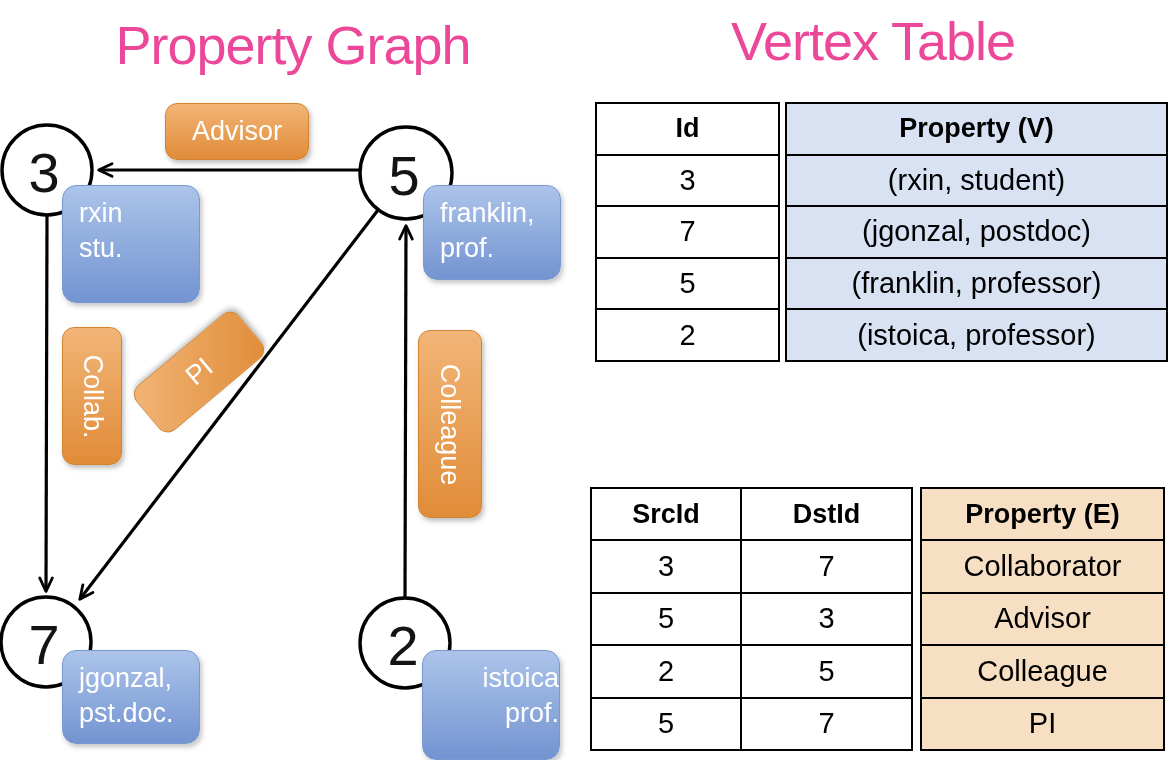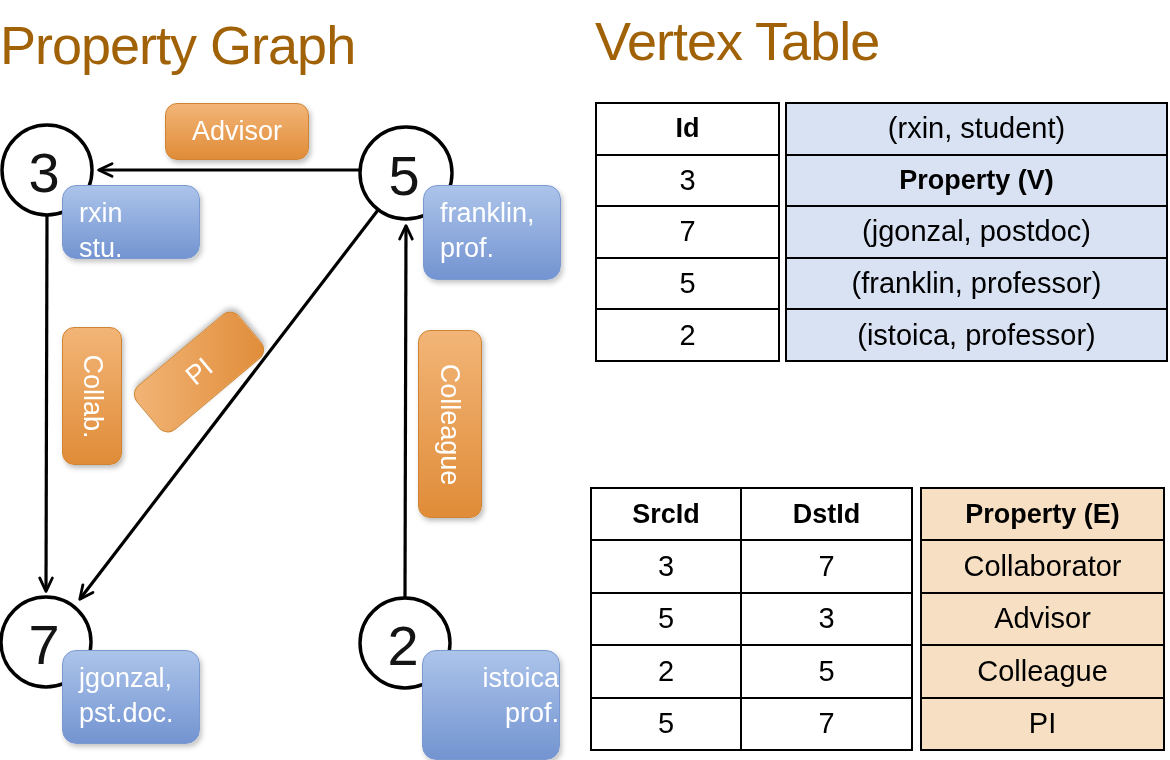--- a/index.html
+++ b/index.html
@@ -1,20 +1,20 @@
 <!DOCTYPE html>
 <html><head>
 <meta charset="utf-8">
 <style>
   html,body{margin:0;padding:0;background:#fff;}
   .stage{
     position:relative;width:1170px;height:760px;background:#fff;overflow:hidden;
     font-family:"Liberation Sans",sans-serif;color:#111;
   }
-  .title{position:absolute;text-align:left;font-size:54px;letter-spacing:-1px;color:#a16207;white-space:nowrap;}
+  .title{position:absolute;text-align:center;font-size:54px;letter-spacing:-1px;color:#ec4899;white-space:nowrap;padding-left:8px;}
   .graph-title{left:0;top:14px;width:570px;}
   .vertex-title{left:595px;top:10px;width:540px;}
   .edge-title{left:595px;top:396px;width:540px;}
 
   svg.graph-svg{position:absolute;left:0;top:0;}
 
   
   .elabel{
     position:absolute;display:flex;align-items:center;justify-content:center;
     background:linear-gradient(180deg,#F2B577 0%,#E08C38 100%);
@@ -30,21 +30,21 @@
   .vtext{transform:rotate(90deg);white-space:nowrap;}
 
   
   .vlabel{
     position:absolute;width:138px;
     background:linear-gradient(180deg,#ACC4EA 0%,#7394D1 100%);
     border:1px solid #7A99D0;border-radius:14px;color:#fff;
     box-shadow:2px 3px 5px rgba(110,110,110,.4);
     font-size:27px;line-height:35px;padding:10px 0 10px 16px;box-sizing:border-box;
   }
-  .vl-rxin{left:62px;top:185px;height:74px;}
+  .vl-rxin{left:62px;top:185px;height:118px;}
   .vl-franklin{left:423px;top:185px;height:95px;}
   .vl-jgonzal{left:62px;top:650px;height:94px;}
   .vl-istoica{left:422px;top:650px;height:110px;text-align:right;}
 
   
   .tbl-wrap{position:absolute;display:flex;}
   .vt-wrap{left:595px;top:102px;gap:5px;}
   .et-wrap{left:590px;top:487px;gap:7px;}
   table.t{border-collapse:collapse;}
   table.t th,table.t td{
@@ -148,25 +148,25 @@
             <td>5</td>
           </tr>
       <tr>
             <td>2</td>
           </tr>
     </tbody>
       </table>
     <table class="t fill-blue">
       <tbody>
           <tr>
+        <th class="col-vprop">Property (V)</th>
+      </tr>
+      <tr>
             <td>(rxin, student)</td>
           </tr>
-      <tr>
-        <th class="col-vprop">Property (V)</th>
-      </tr>
       <tr>
             <td>(jgonzal, postdoc)</td>
           </tr>
       <tr>
             <td>(franklin, professor)</td>
           </tr>
       <tr>
             <td>(istoica, professor)</td>
           </tr>
     </tbody>

